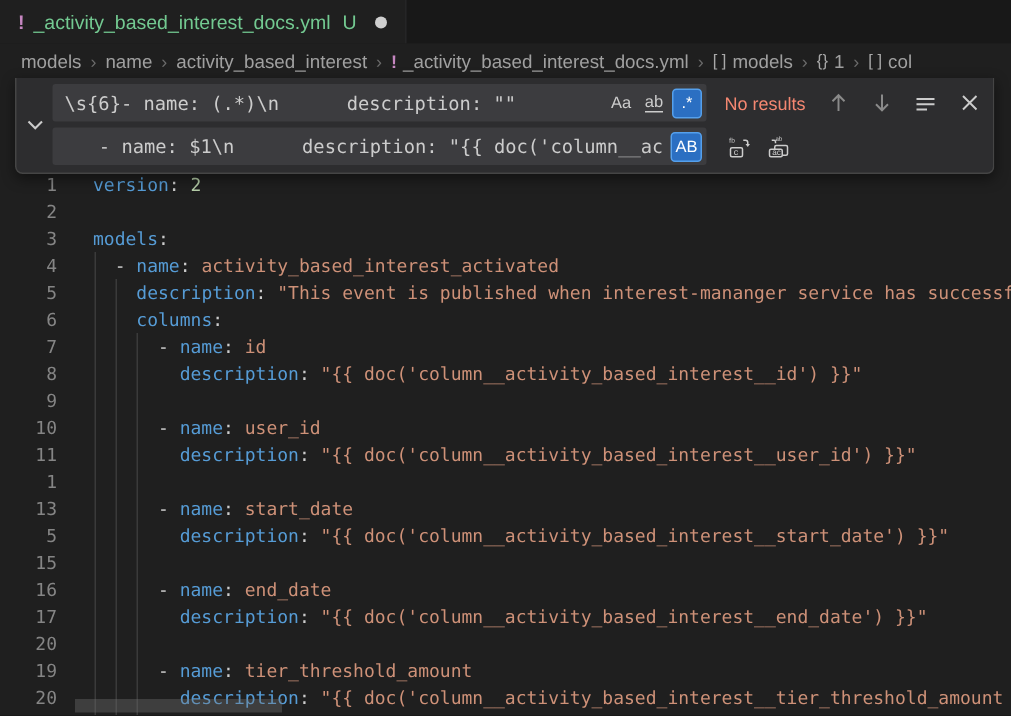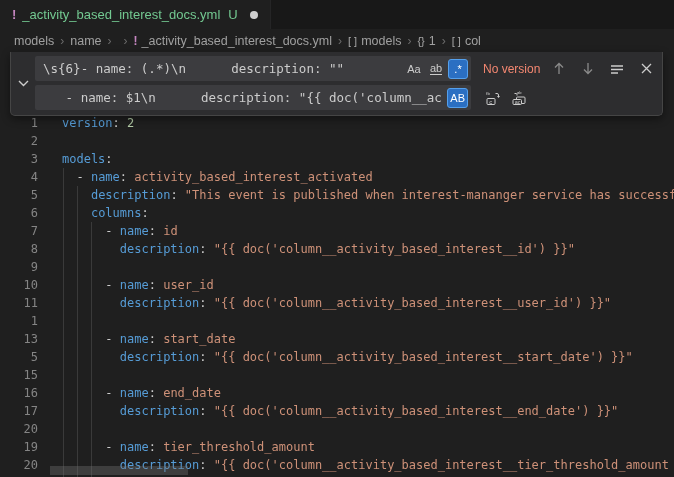--- a/index.html
+++ b/index.html
@@ -76,20 +76,23 @@
 
   <div class="breadcrumbs">
       <span class="bc-item">
         <span>models</span>
       </span>
       <span class="bc-sep">›</span>
       <span class="bc-item">
         <span>name</span>
       </span>
       <span class="bc-sep">›</span>
+      <span class="bc-item">
+        <span>activity_based_interest</span>
+      </span>
       <span class="bc-sep">›</span>
       <span class="bc-item">
         <span class="bc-icon excl">!</span>
         <span>_activity_based_interest_docs.yml</span>
       </span>
       <span class="bc-sep">›</span>
       <span class="bc-item">
         <span class="bc-icon">[ ]</span>
         <span>models</span>
       </span>
@@ -116,21 +119,21 @@
         <div class="input-box">
           <input type="text" readonly="" value="\s{6}- name: (.*)\n      description: &quot;&quot;" style="">
           <div class="opts">
             <div class="opt">Aa</div>
             <div class="opt word">
                 <span>ab</span>
               </div>
             <div class="opt on">.*</div>
           </div>
         </div>
-        <div class="results">No version</div>
+        <div class="results">No results</div>
         <div class="fw-actions">
           <div class="icon-btn dim">
             <svg width="12" height="13" viewBox="0 0 12 13">
               <path d="M6 12 V2 M2 5.5 L6 1.5 L10 5.5" fill="none" stroke="#8a8a8a" stroke-width="1.3"></path>
             </svg>
           </div>
           <div class="icon-btn dim">
             <svg width="12" height="13" viewBox="0 0 12 13">
               <path d="M6 1 V11 M2 7.5 L6 11.5 L10 7.5" fill="none" stroke="#8a8a8a" stroke-width="1.3"></path>
             </svg>

